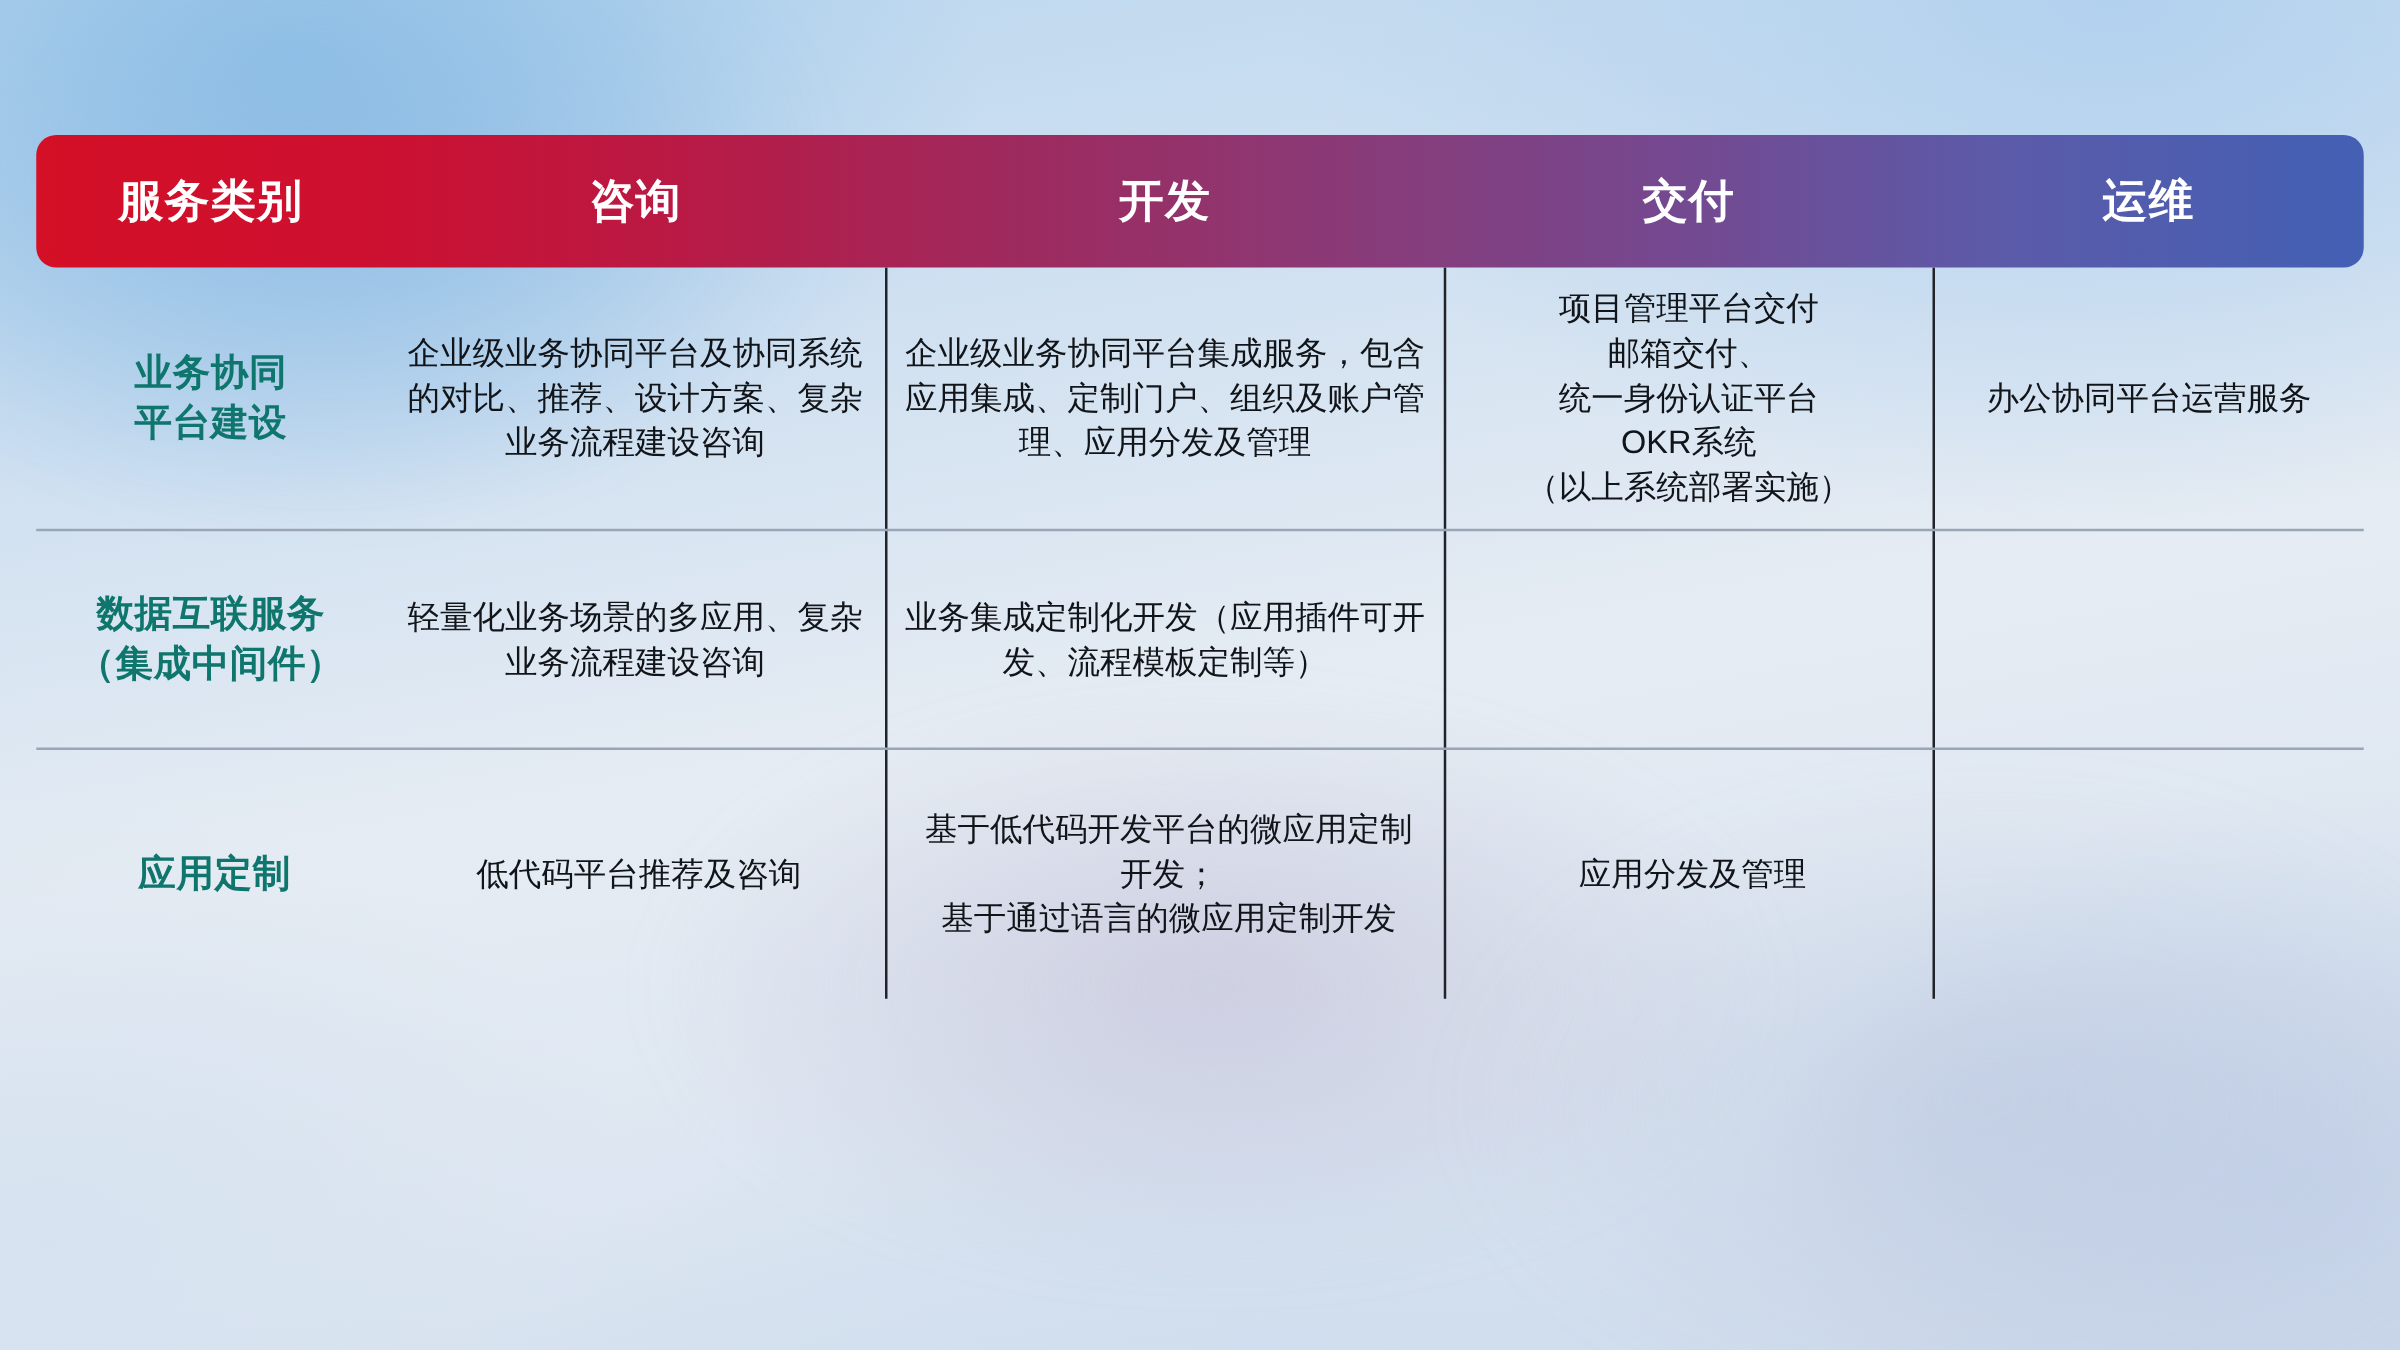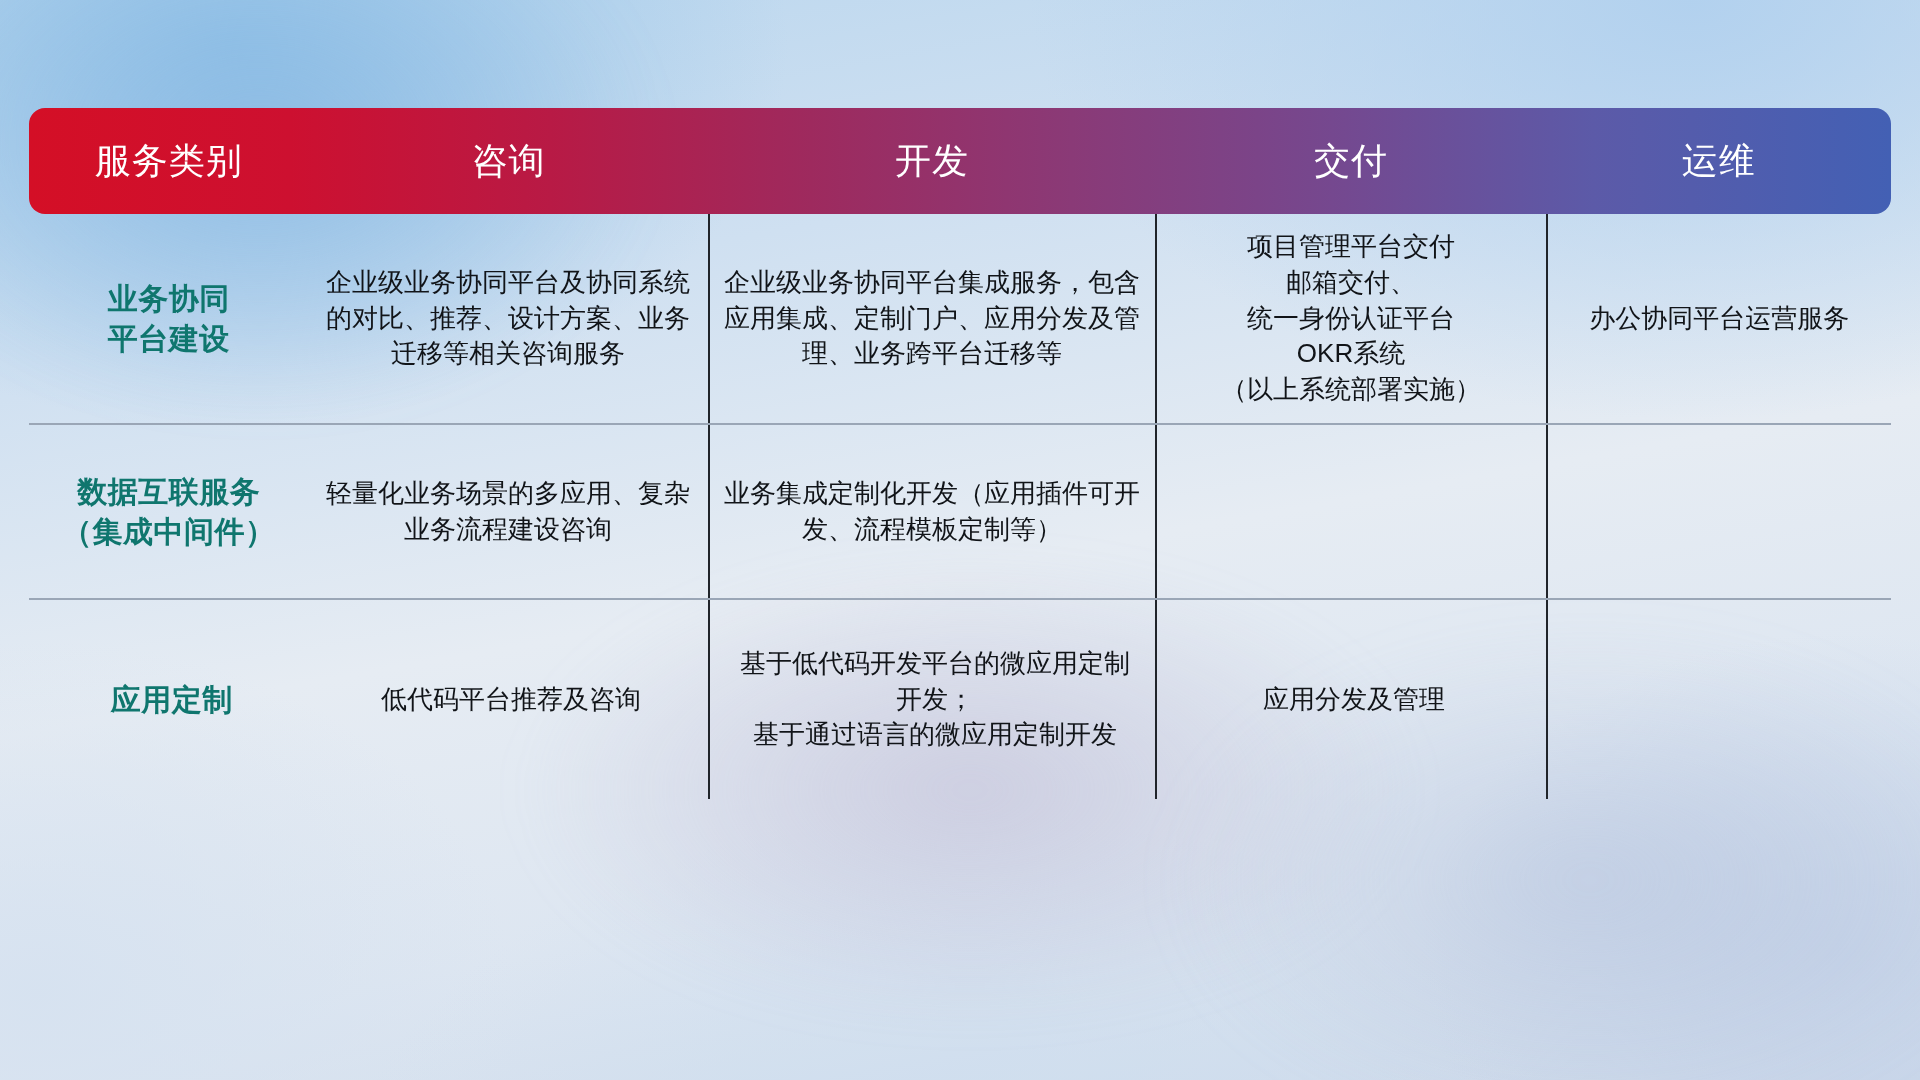--- a/index.html
+++ b/index.html
@@ -65,21 +65,21 @@
   }
 
   
   thead tr {
     height: 106px;
   }
   thead th {
     padding: 0;
     color: #ffffff;
     font-size: 36px;
-    font-weight: normal;
+    font-weight: bold;
     letter-spacing: 1px;
     text-align: center;
     vertical-align: middle;
     position: relative;
     background: transparent;
   }
   #header-band {
     position: absolute;
     left: 0; top: 0;
     width: 1862px;
@@ -162,22 +162,22 @@
         </th>
       </tr>
     </thead>
     <tbody>
 
       <tr id="row-1">
         <td class="row-label">
           <span class="sub">业务协同</span>
           <span class="sub">平台建设</span>
         </td>
-        <td>企业级业务协同平台及协同系统的对比、推荐、设计方案、业务迁移等相关咨询服务</td>
-        <td>企业级业务协同平台集成服务，包含应用集成、定制门户、应用分发及管理、业务跨平台迁移等</td>
+        <td>企业级业务协同平台及协同系统的对比、推荐、设计方案、复杂业务流程建设咨询</td>
+        <td>企业级业务协同平台集成服务，包含应用集成、定制门户、组织及账户管理、应用分发及管理</td>
         <td>
           <span class="cell-line">项目管理平台交付</span>
           <span class="cell-line">邮箱交付、</span>
           <span class="cell-line">统一身份认证平台</span>
           <span class="cell-line">OKR系统</span>
           <span class="cell-line">（以上系统部署实施）</span>
         </td>
         <td>办公协同平台运营服务</td>
       </tr>
 

